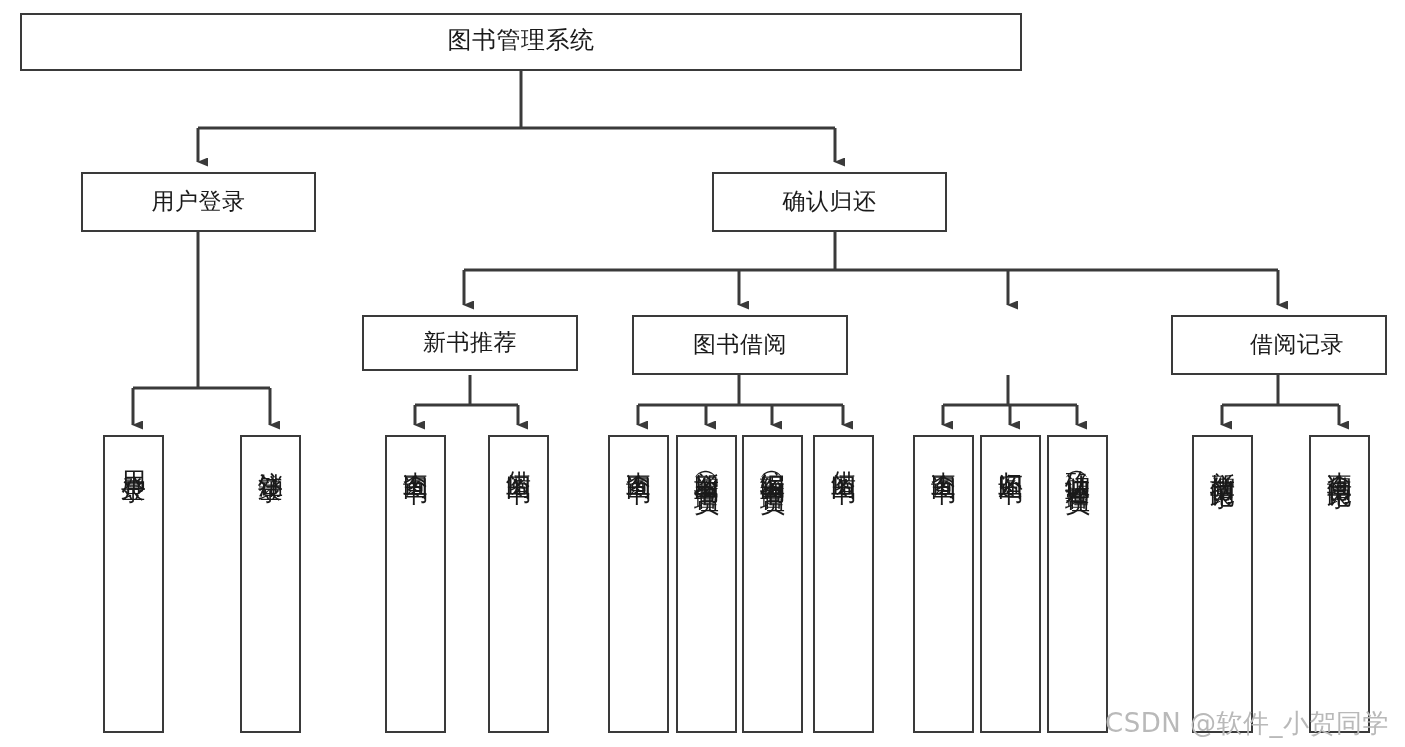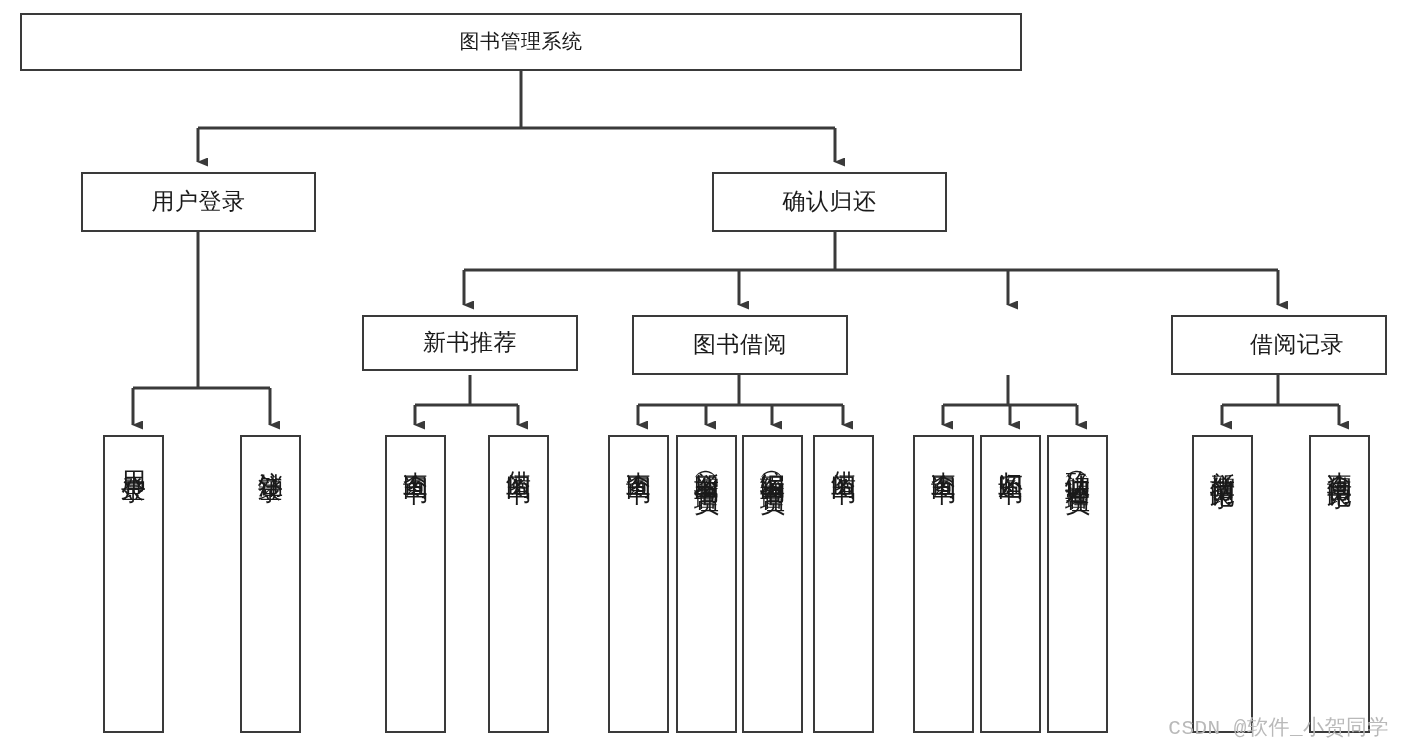--- a/index.html
+++ b/index.html
@@ -44,21 +44,22 @@
     text-align: center;
     line-height: 1.18;
     white-space: pre;
   }
   
   .node.h .node-label {
     font-size: 23px;
     letter-spacing: 0.5px;
   }
   .node.root .node-label {
-    font-size: 20px;
+    font-size: 24px;
+    font-family: Liberation Mono, monospace;
   }
   
   .node.v {
     align-items: flex-start;
     justify-content: center;
     padding-top: 14px;
   }
   .node.v .node-label {
     writing-mode: vertical-rl;
     text-orientation: upright;
@@ -66,26 +67,25 @@
     line-height: 1.0;
     letter-spacing: 3px;
     white-space: nowrap;
   }
   
   #watermark {
     position: absolute;
     right: 16px;
     bottom: 6px;
     z-index: 3;
-    font-size: 21px;
+    font-size: 26px;
     color: #b9b9b9;
     letter-spacing: 0.5px;
     white-space: nowrap;
     pointer-events: none;
-    font-family: Liberation Mono, monospace;
   }
 </style>
 </head>
 <body>
 
 <div id="canvas">
 
   <svg id="wires" viewBox="0 0 1405 747" width="1405" height="747" xmlns="http://www.w3.org/2000/svg">
     <defs>
       <marker id="arrow" markerWidth="9" markerHeight="11" refX="4.5" refY="10" orient="auto" markerUnits="userSpaceOnUse">

